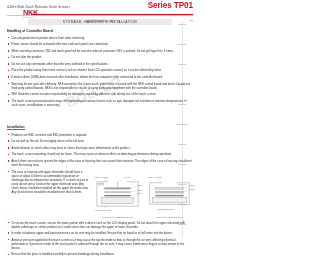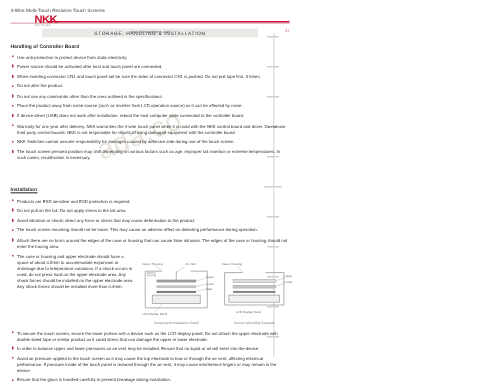--- a/index.html
+++ b/index.html
@@ -181,20 +181,21 @@
     <div class="tick" style="left:178px;top:164px;width:8px;height:.5px;"></div>
     <div class="tick" style="left:178px;top:184px;width:8px;height:.5px;"></div>
     <div class="tick" style="left:178px;top:204px;width:8px;height:.5px;"></div>
     <div class="tick" style="left:178px;top:224px;width:8px;height:.5px;"></div>
   </div>
 
   <div class="content">
 
     <div class="hdr">
       <div class="hdr-left">4-Wire Multi-Touch Resistive Touch Screens</div>
+      <div class="hdr-right">Series TP01</div>
       <div class="hdr-rule"></div>
     </div>
 
     <div class="band">
       <span>STORAGE, HANDLING &amp; INSTALLATION</span>
     </div>
 
     <div class="body">
 
       

